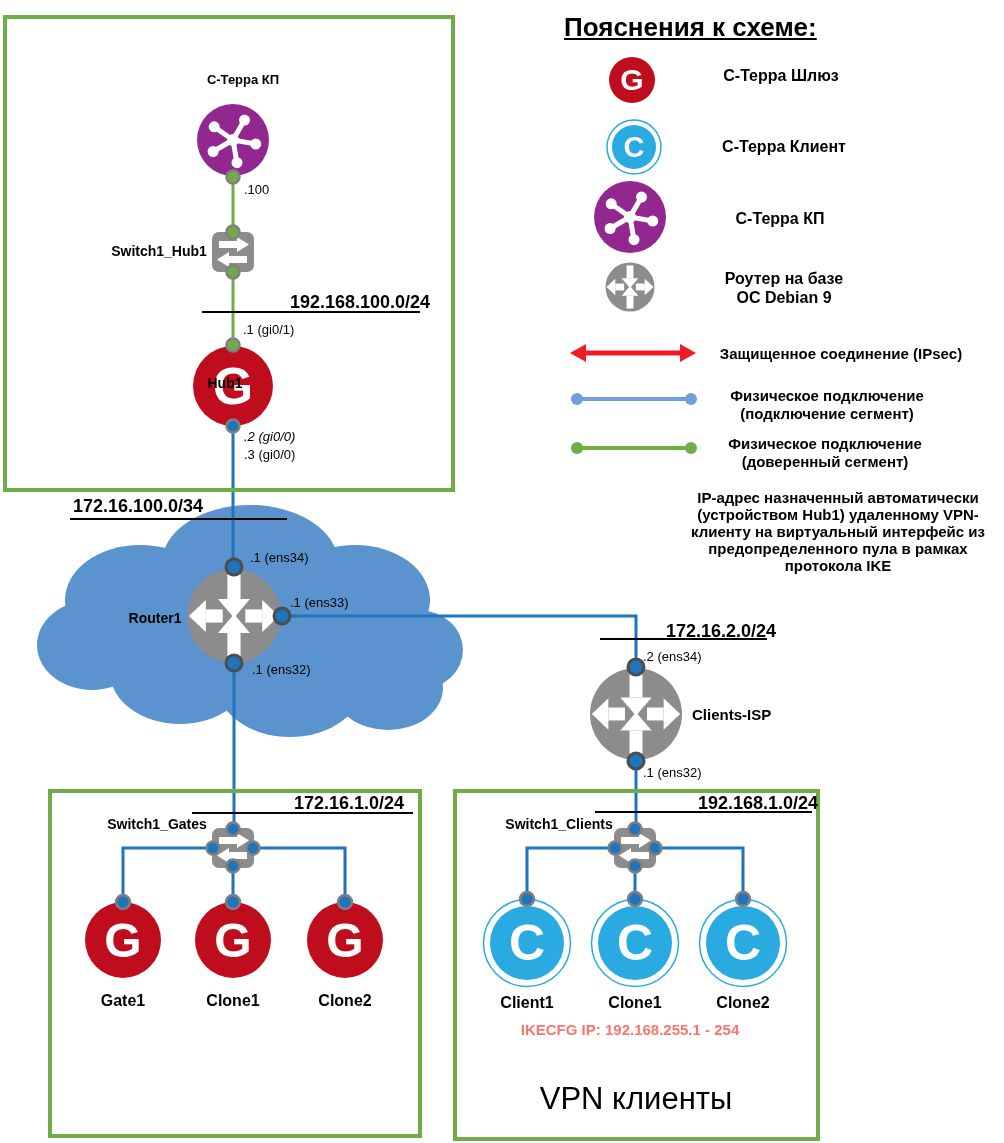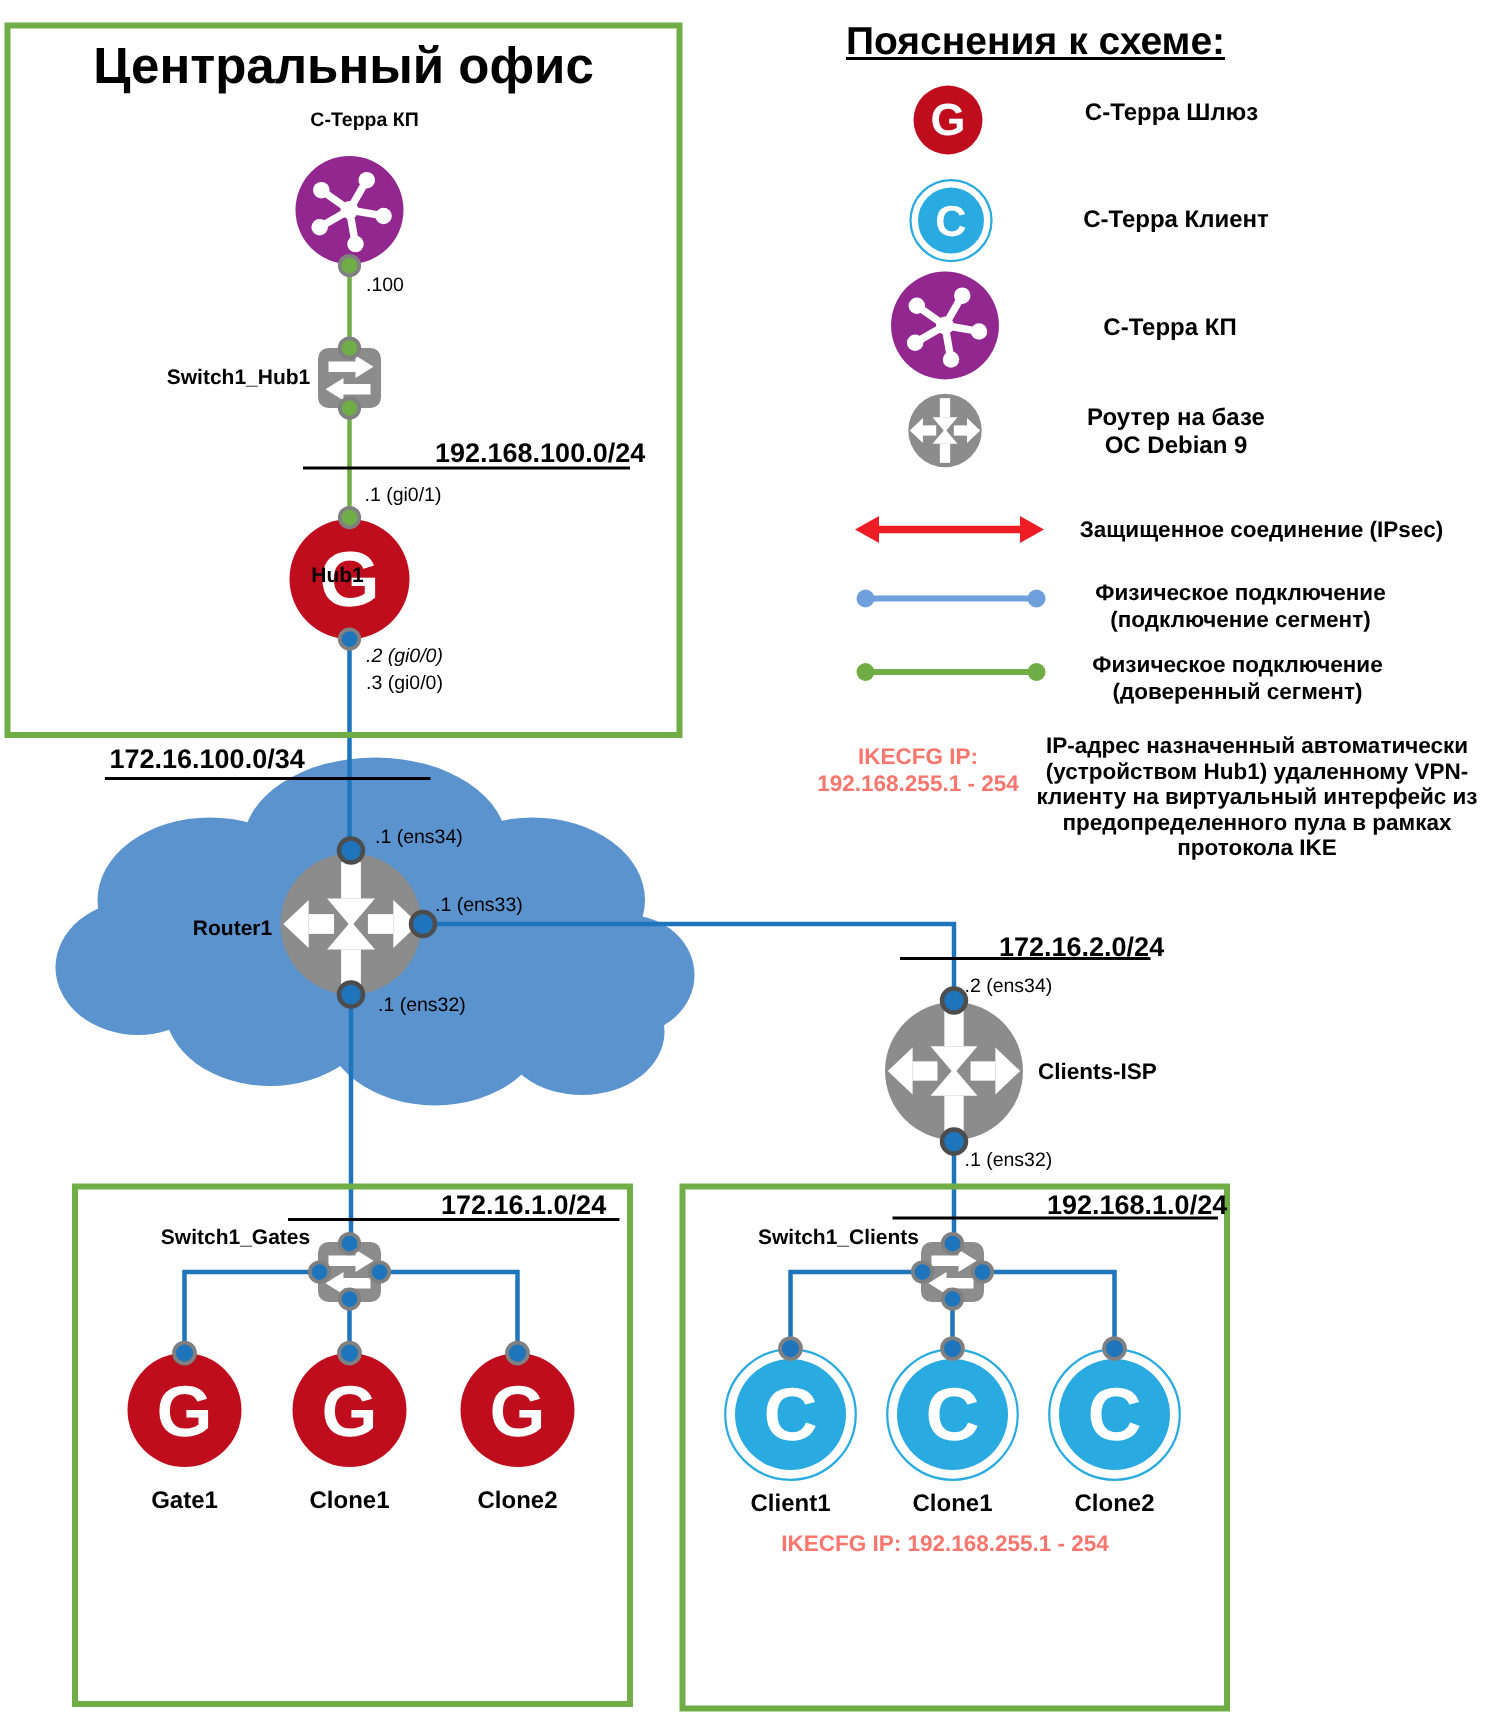--- a/index.html
+++ b/index.html
@@ -199,21 +199,20 @@
       <line x1="577" y1="448" x2="691" y2="448" stroke="#70AD47" stroke-width="4"></line>
       <circle cx="577" cy="448" r="6" fill="#70AD47"></circle>
         <circle cx="691" cy="448" r="6" fill="#70AD47"></circle>
     </g>
   </svg>
 
   <div class="box" style="left:3px;top:15px;width:452px;height:477px;"></div>
   <div class="box" style="left:48px;top:789px;width:374px;height:349px;"></div>
   <div class="box" style="left:453px;top:789px;width:367px;height:352px;"></div>
 
-  <div class="lbl c b" style="left:229px;top:24px;font-size:34px;">Центральный офис</div>
   <div class="lbl c b" style="left:243px;top:72px;font-size:13px;">С-Терра КП</div>
   <div class="lbl port" style="left:244px;top:182px;">.100</div>
   <div class="lbl c b" style="left:159px;top:243px;font-size:14px;">Switch1_Hub1</div>
   <div class="lbl net" style="left:290px;top:292px;">192.168.100.0/24</div>
   <div class="lbl port" style="left:243px;top:322px;">.1 (gi0/1)</div>
   <div class="lbl c b" style="left:178px;top:375px;font-size:14px;margin-left:47px;">Hub1</div>
   <div class="lbl port" style="left:244px;top:429px;font-style:italic;">.2 (gi0/0)</div>
   <div class="lbl port" style="left:244px;top:447px;">.3 (gi0/0)</div>
 
   <div class="lbl net" style="left:73px;top:496px;">172.16.100.0/34</div>
@@ -232,37 +231,34 @@
   <div class="lbl c b" style="left:123px;top:991px;font-size:16px;">Gate1</div>
   <div class="lbl c b" style="left:233px;top:991px;font-size:16px;">Clone1</div>
   <div class="lbl c b" style="left:345px;top:991px;font-size:16px;">Clone2</div>
 
   <div class="lbl net" style="left:698px;top:793px;">192.168.1.0/24</div>
   <div class="lbl c b" style="left:559px;top:816px;font-size:14px;">Switch1_Clients</div>
   <div class="lbl c b" style="left:527px;top:993px;font-size:16px;">Client1</div>
   <div class="lbl c b" style="left:635px;top:993px;font-size:16px;">Clone1</div>
   <div class="lbl c b" style="left:743px;top:993px;font-size:16px;">Clone2</div>
   <div class="lbl c salmon" style="left:630px;top:1021px;font-size:15px;">IKECFG IP: 192.168.255.1 - 254</div>
+  <div class="lbl c" style="left:636px;top:1080px;font-size:31px;">VPN клиенты</div>
 
   <div class="lbl b" style="left:564px;top:12px;font-size:26px;text-decoration:underline;">Пояснения к схеме:</div>
   <div class="lbl c b" style="left:781px;top:66px;font-size:16px;">С-Терра Шлюз</div>
   <div class="lbl c b" style="left:784px;top:137px;font-size:16px;">С-Терра Клиент</div>
   <div class="lbl c b" style="left:780px;top:209px;font-size:16px;">С-Терра КП</div>
   <div class="lbl c b" style="left:784px;top:269px;font-size:16px;">
     <div>Роутер на базе</div>
     <div>ОС Debian 9</div>
   </div>
   <div class="lbl c b" style="left:841px;top:345px;font-size:15px;">Защищенное соединение (IPsec)</div>
   <div class="lbl c b" style="left:827px;top:387px;font-size:15px;">
     <div>Физическое подключение</div>
     <div>(подключение сегмент)</div>
   </div>
   <div class="lbl c b" style="left:825px;top:435px;font-size:15px;">
     <div>Физическое подключение</div>
     <div>(доверенный сегмент)</div>
   </div>
-  <div class="lbl c salmon" style="left:612px;top:496px;font-size:15px;text-align:center;">
-    <div>IKECFG IP:</div>
-    <div>192.168.255.1 - 254</div>
-  </div>
   <div class="lbl b wrap" style="left:682px;top:489px;width:312px;font-size:15px;line-height:17px;text-align:center;">IP-адрес назначенный автоматически (устройством Hub1) удаленному VPN-клиенту на виртуальный интерфейс из предопределенного пула в рамках протокола IKE</div>
 
 </div>
 
 </body></html>

